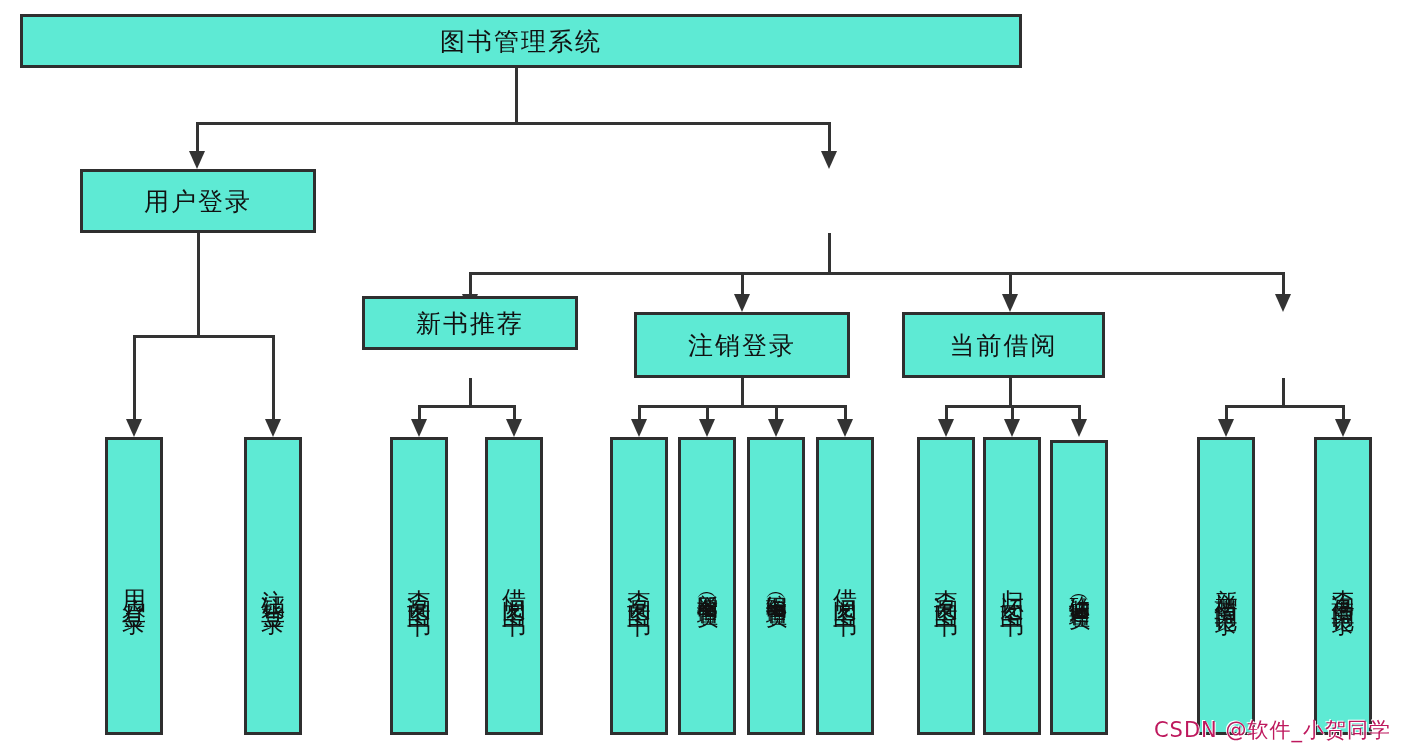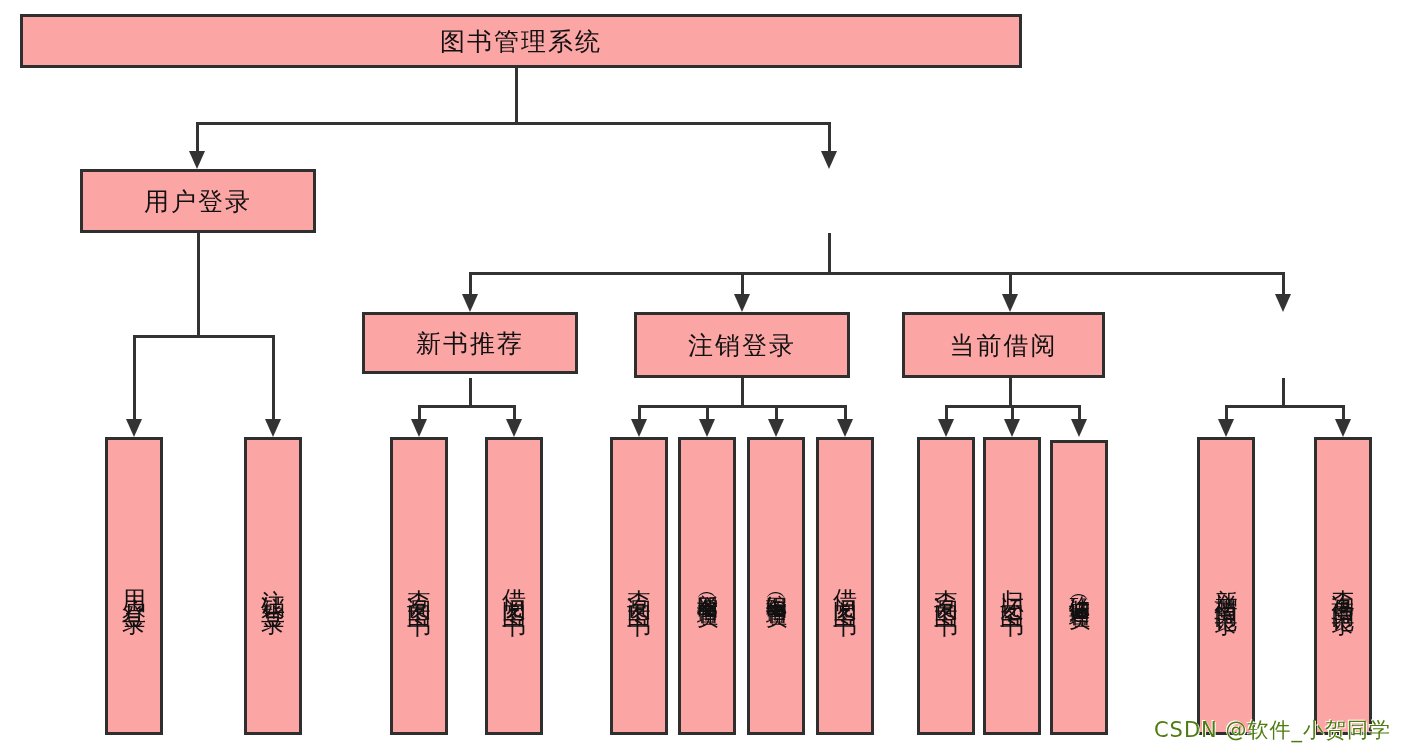--- a/index.html
+++ b/index.html
@@ -7,21 +7,21 @@
     position: relative;
     width: 1405px;
     height: 747px;
     background: #ffffff;
     overflow: hidden;
     font-family: "DejaVu Sans", sans-serif;
   }
   .node {
     position: absolute;
     box-sizing: border-box;
-    background: #fca5a5;
+    background: #5eead4;
     border: 3px solid #2f2f2f;
     display: flex;
     align-items: center;
     justify-content: center;
     color: #111111;
     text-align: center;
   }
   .h-node { font-size: 25px; letter-spacing: 2px; white-space: nowrap; }
   .v-node {
     writing-mode: vertical-rl;
@@ -42,21 +42,21 @@
     border-left: 8px solid transparent;
     border-right: 8px solid transparent;
     border-top: 18px solid #333333;
   }
   .watermark {
     position: absolute;
     right: 14px;
     bottom: 3px;
     font-size: 21px;
     letter-spacing: 1px;
-    color: #4d7c0f;
+    color: #be185d;
     text-shadow: 1px 1px 0 #ffffff, -1px -1px 0 #ffffff;
     white-space: nowrap;
   }
 </style>
 </head>
 <body>
 
 <div class="stage">
 
   <div class="node h-node" style="left:20px; top:14px; width:1002px; height:54px;">图书管理系统</div>
@@ -81,21 +81,21 @@
   <div class="line hline" style="left:470px; top:272px; width:814px;"></div>
   <div class="line vline" style="left:469px; top:272px; height:24px;"></div>
   <div class="arrow" style="left:462px; top:294px;"></div>
   <div class="line vline" style="left:741px; top:272px; height:24px;"></div>
   <div class="arrow" style="left:734px; top:294px;"></div>
   <div class="line vline" style="left:1009px; top:272px; height:24px;"></div>
   <div class="arrow" style="left:1002px; top:294px;"></div>
   <div class="line vline" style="left:1282px; top:272px; height:24px;"></div>
   <div class="arrow" style="left:1275px; top:294px;"></div>
 
-  <div class="node h-node" style="left:362px; top:312px; width:216px; height:62px;">新书推荐</div>
+  <div class="node h-node" style="left:362px; top:296px; width:216px; height:54px;">新书推荐</div>
   <div class="node h-node" style="left:634px; top:312px; width:216px; height:66px;">注销登录</div>
   <div class="node h-node" style="left:902px; top:312px; width:203px; height:66px;">当前借阅</div>
 
   <div class="line vline" style="left:469px; top:378px; height:27px;"></div>
   <div class="line hline" style="left:419px; top:405px; width:97px;"></div>
   <div class="line vline" style="left:418px; top:405px; height:16px;"></div>
   <div class="arrow" style="left:411px; top:419px;"></div>
   <div class="line vline" style="left:513px; top:405px; height:16px;"></div>
   <div class="arrow" style="left:506px; top:419px;"></div>
 

